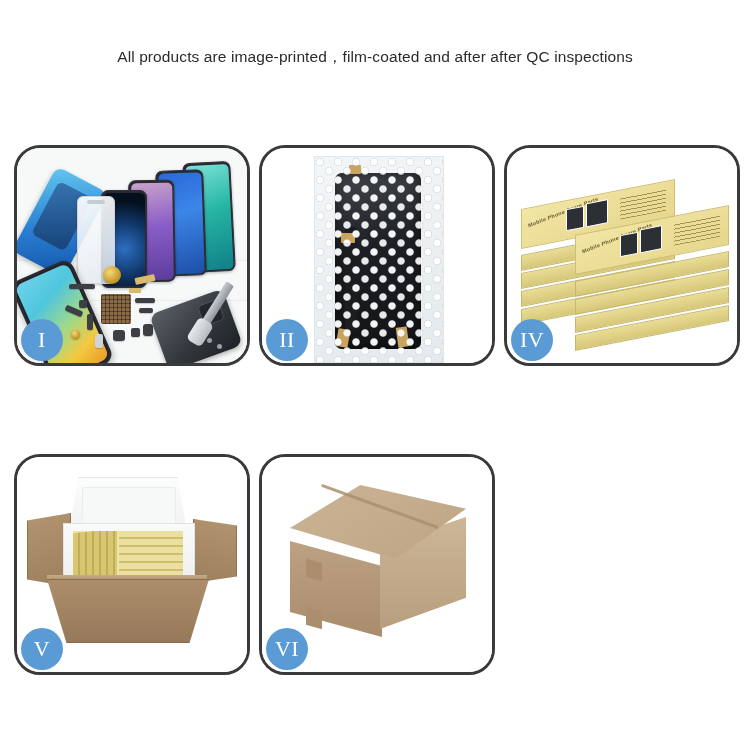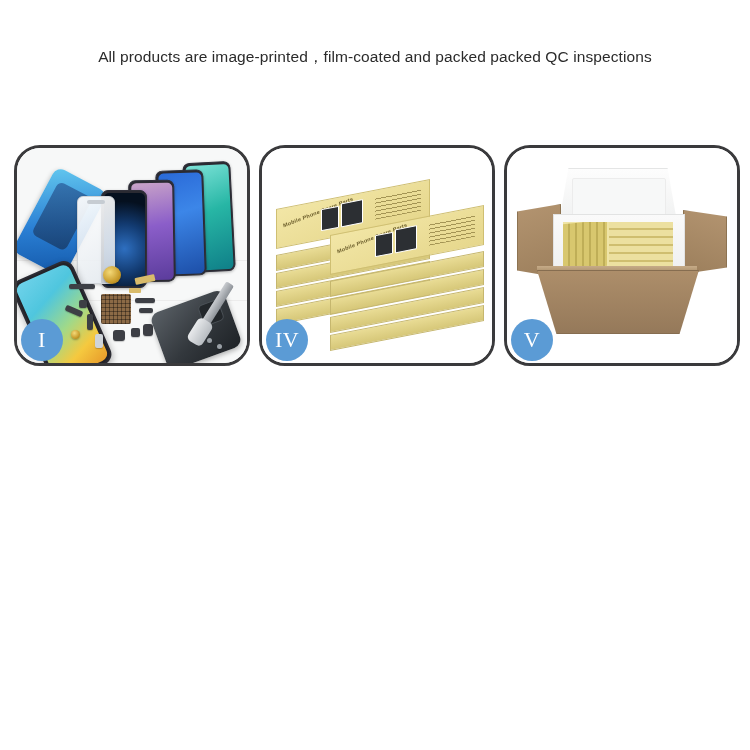--- a/index.html
+++ b/index.html
@@ -370,21 +370,21 @@
   }
   .c-tape2 {
     position:absolute; left: 44px; top: 152px; width: 16px; height: 18px;
     background:#ab8e6d; transform: skewY(16deg);
   }
 </style>
 </head>
 <body>
 
 <div class="header">
-  <div class="subtitle">All products are image-printed，film-coated and packed packed QC inspections</div>
+  <div class="subtitle">All products are image-printed，film-coated and after after QC inspections</div>
 </div>
 
 <div class="grid">
 
   <div class="panel">
     <div class="panel-inner p1">
       <div class="floorline" style="top:112px"></div>
       <div class="floorline" style="top:152px"></div>
 
       <div class="ph-blue"></div>
@@ -421,20 +421,34 @@
       <div class="part" style="left:78px; top:186px; width:8px; height:14px; border-radius:2px; background:#cfd4d8;"></div>
       <div class="chip-gold" style="left:54px; top:182px; width:9px; height:9px;"></div>
       <div class="housing"></div>
       <div class="driver"></div>
       <div class="part" style="left:190px; top:190px; width:5px; height:5px; border-radius:50%; background:#9aa0a6;"></div>
       <div class="part" style="left:200px; top:196px; width:5px; height:5px; border-radius:50%; background:#9aa0a6;"></div>
     </div>
     <div class="badge">I</div>
   </div>
 
+  <div class="panel">
+    <div class="panel-inner p2">
+      <div class="bubblebag">
+        <div class="lcd-in"></div>
+        <div class="lcd-flex"></div>
+        <div class="tape" style="left:34px; top:8px; width:12px; height:9px;"></div>
+        <div class="tape" style="left:26px; top:76px; width:14px; height:10px;"></div>
+        <div class="tape" style="left:22px; top:172px; width:12px; height:18px; transform:rotate(10deg);"></div>
+        <div class="tape" style="left:82px; top:170px; width:11px; height:20px; transform:rotate(-8deg);"></div>
+        <div class="bubbles"></div>
+      </div>
+    </div>
+    <div class="badge">II</div>
+  </div>
 
 
   <div class="panel">
     <div class="panel-inner p4">
 
       <div class="stk-side" style="left:14px; top:92px;"></div>
       <div class="stk-side" style="left:14px; top:110px;"></div>
       <div class="stk-side" style="left:14px; top:128px;"></div>
       <div class="stk-side" style="left:14px; top:146px;"></div>
 
@@ -473,14 +487,25 @@
       <div class="v-contents">
         <div class="v-bars-l"></div>
         <div class="v-bars-r"></div>
       </div>
       <div class="v-rim"></div>
       <div class="v-body"></div>
     </div>
     <div class="badge">V</div>
   </div>
 
+  <div class="panel">
+    <div class="panel-inner p6">
+      <div class="c-left"></div>
+      <div class="c-right"></div>
+      <div class="c-top"></div>
+      <div class="c-seam"></div>
+      <div class="c-tape1"></div>
+      <div class="c-tape2"></div>
+    </div>
+    <div class="badge">VI</div>
+  </div>
 
 </div>
 
 </body></html>

